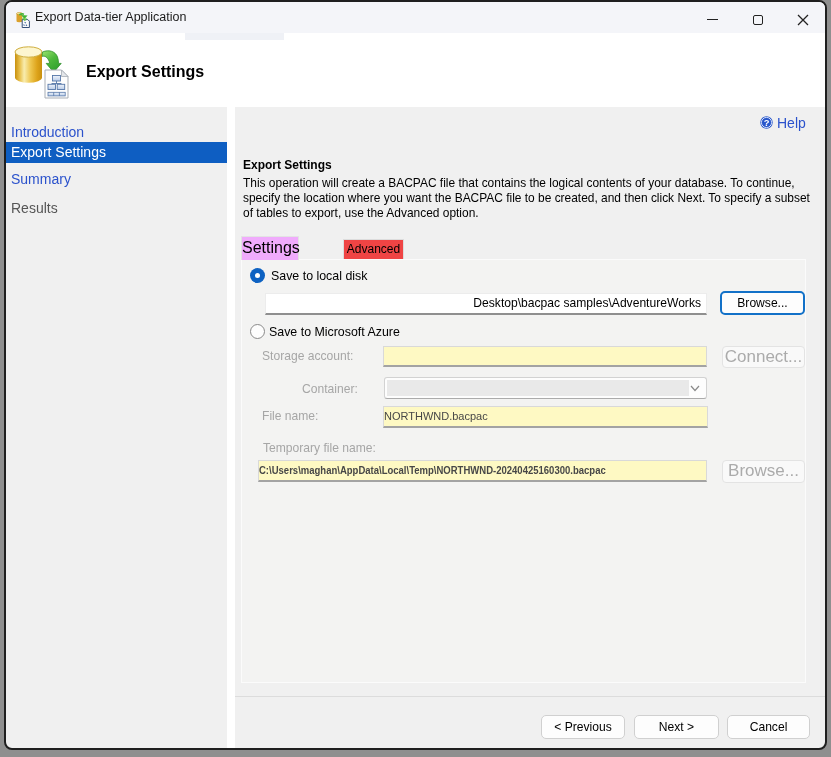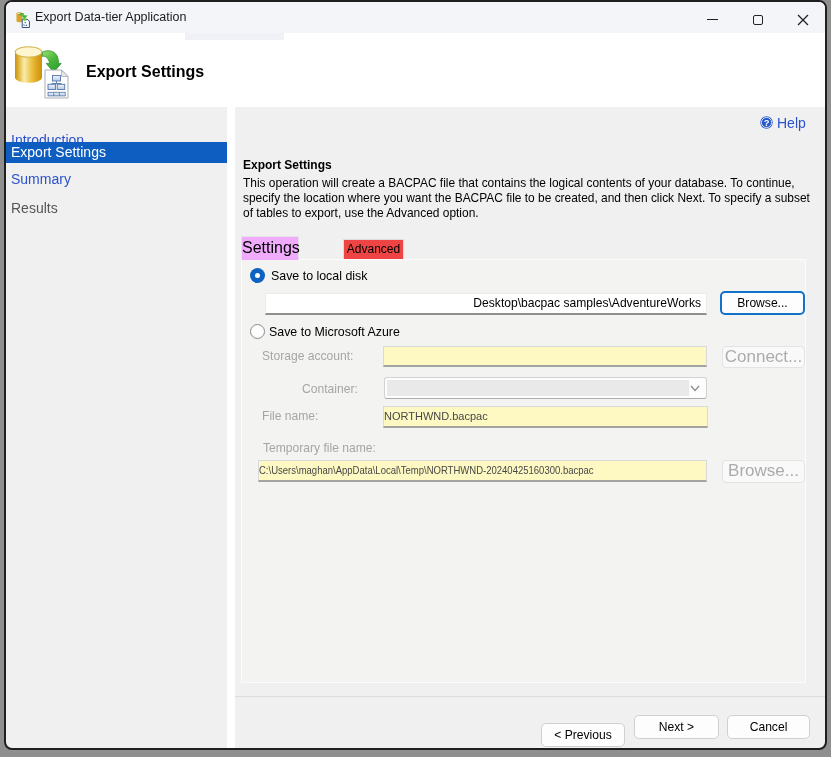--- a/index.html
+++ b/index.html
@@ -90,21 +90,21 @@
     <rect x="39.5" y="31.5" width="8" height="5.5" fill="url(#bx)" stroke="#5577a8" stroke-width="0.9"></rect>
     <path d="M43.5,37 v2.5 M38.8,39.5 h9.4 M38.8,39.5 v0.8 M48.2,39.5 v0.8" stroke="#5577a8" stroke-width="0.9" fill="none"></path>
     <rect x="35" y="40.3" width="7.5" height="5.2" fill="url(#bx)" stroke="#5577a8" stroke-width="0.9"></rect>
     <rect x="44.2" y="40.3" width="7.5" height="5.2" fill="url(#bx)" stroke="#5577a8" stroke-width="0.9"></rect>
     <rect x="35" y="48.3" width="17.2" height="3.6" fill="url(#bx)" stroke="#5577a8" stroke-width="0.8"></rect>
     <path d="M40.7,48.3 v3.6 M46.4,48.3 v3.6" stroke="#5577a8" stroke-width="0.8"></path>
   </svg>
   <div class="abs heading">Export Settings</div>
 
   <div class="abs divider"></div>
-  <div class="abs nav" style="left:11px; top:132px;">Introduction</div>
+  <div class="abs nav" style="left:11px; top:124px;">Introduction</div>
   <div class="abs navbar">Export Settings</div>
   <div class="abs nav" style="left:11px; top:171px;text-align:right;">Summary</div>
   <div class="abs" style="left:11px; top:200px; font-size:14px; color:#565656;">Results</div>
 
   <div class="abs hsep"></div>
 
   <svg class="abs" style="left:760px; top:116px;" width="13" height="13" viewBox="0 0 13 13">
     <circle cx="6.5" cy="6.5" r="6.2" fill="#2857cc"></circle>
     <circle cx="6.5" cy="6.5" r="5.1" fill="none" stroke="#fff" stroke-width="0.8"></circle>
     <text x="6.6" y="9.9" font-size="9.4" font-weight="bold" fill="#fff" text-anchor="middle" font-family="Liberation Sans">?</text>
@@ -135,19 +135,19 @@
       <div class="combo-in"></div>
     <svg style="position:absolute; right:6px; top:7px;" width="10" height="7" viewBox="0 0 10 7">
         <path d="M1,1 L5,5.5 L9,1" stroke="#8a8a8a" stroke-width="1.2" fill="none"></path>
       </svg>
   </div>
 
   <div class="abs dlabel" style="left:262px; top:409px;">File name:</div>
   <div class="abs dinput" style="left:383px; top:406px; width:325px; height:22px;">NORTHWND.bacpac</div>
 
   <div class="abs dlabel" style="left:263px; top:441px;">Temporary file name:</div>
-  <div class="abs dinput" style="left:258px; top:460px; width:449px; height:22px;"><span style="display:inline-block; transform:scaleX(0.865); transform-origin:0 50%; white-space:nowrap;">C:\Users\maghan\AppData\Local\Temp\NORTHWND-20240425160300.bacpac</span></div>
+  <div class="abs dinput" style="left:258px; top:460px; width:449px; height:22px;font-weight:bold;"><span style="display:inline-block; transform:scaleX(0.865); transform-origin:0 50%; white-space:nowrap;">C:\Users\maghan\AppData\Local\Temp\NORTHWND-20240425160300.bacpac</span></div>
   <div class="abs dbtn" style="left:722px; top:460px; width:83px; height:23px;">Browse...</div>
 
-  <div class="abs bbtn" style="left:541px; top:715px; width:84px; height:24px;margin-top:8px;">&lt; Previous</div>
+  <div class="abs bbtn" style="left:541px; top:715px; width:84px; height:24px;">&lt; Previous</div>
   <div class="abs bbtn" style="left:634px; top:715px; width:85px; height:24px;">Next &gt;</div>
   <div class="abs bbtn" style="left:727px; top:715px; width:83px; height:24px;">Cancel</div>
 </div>
 
 </body></html>

